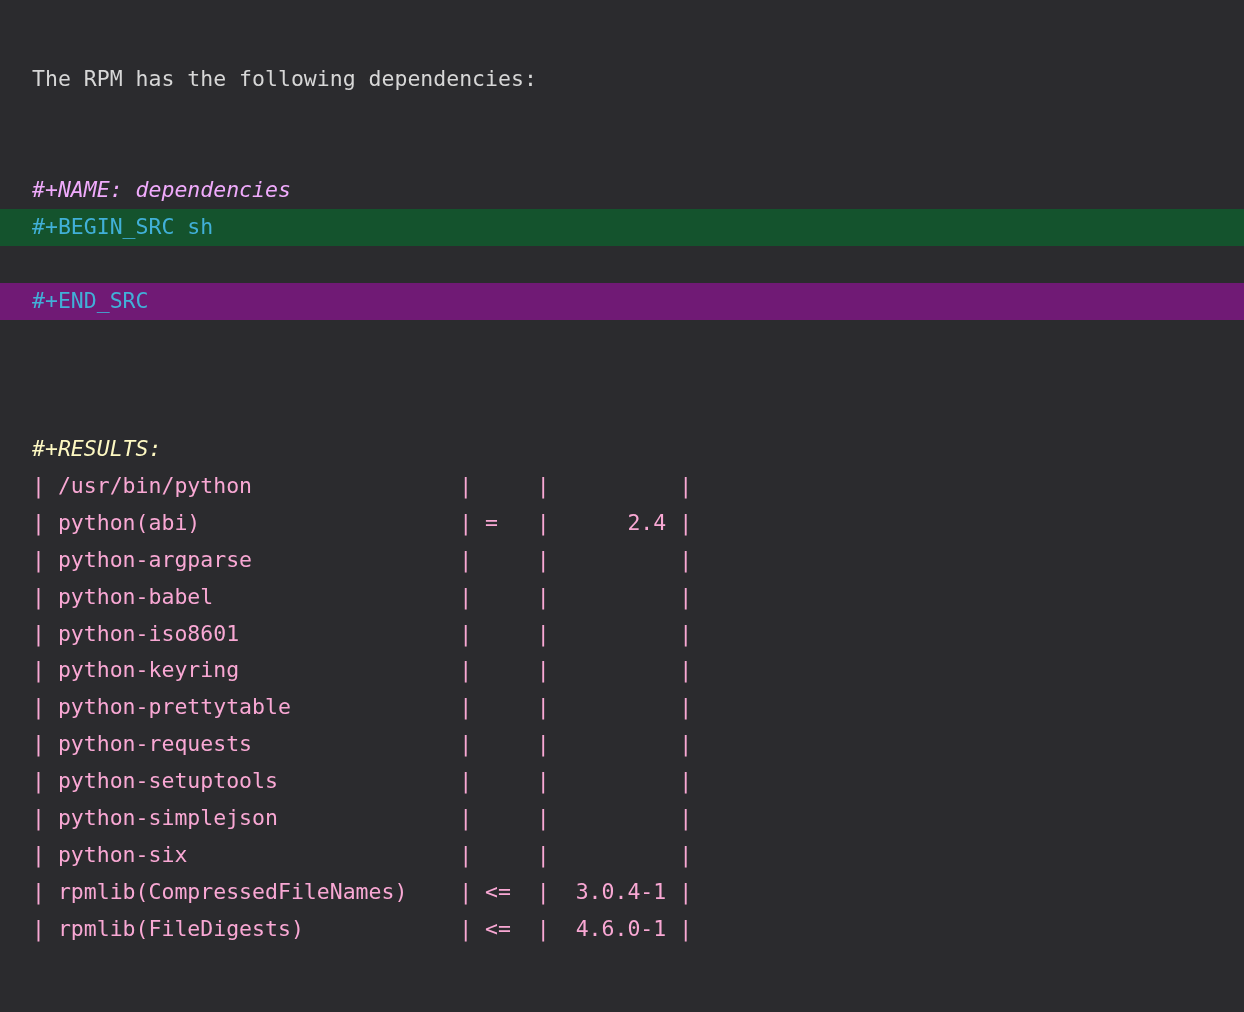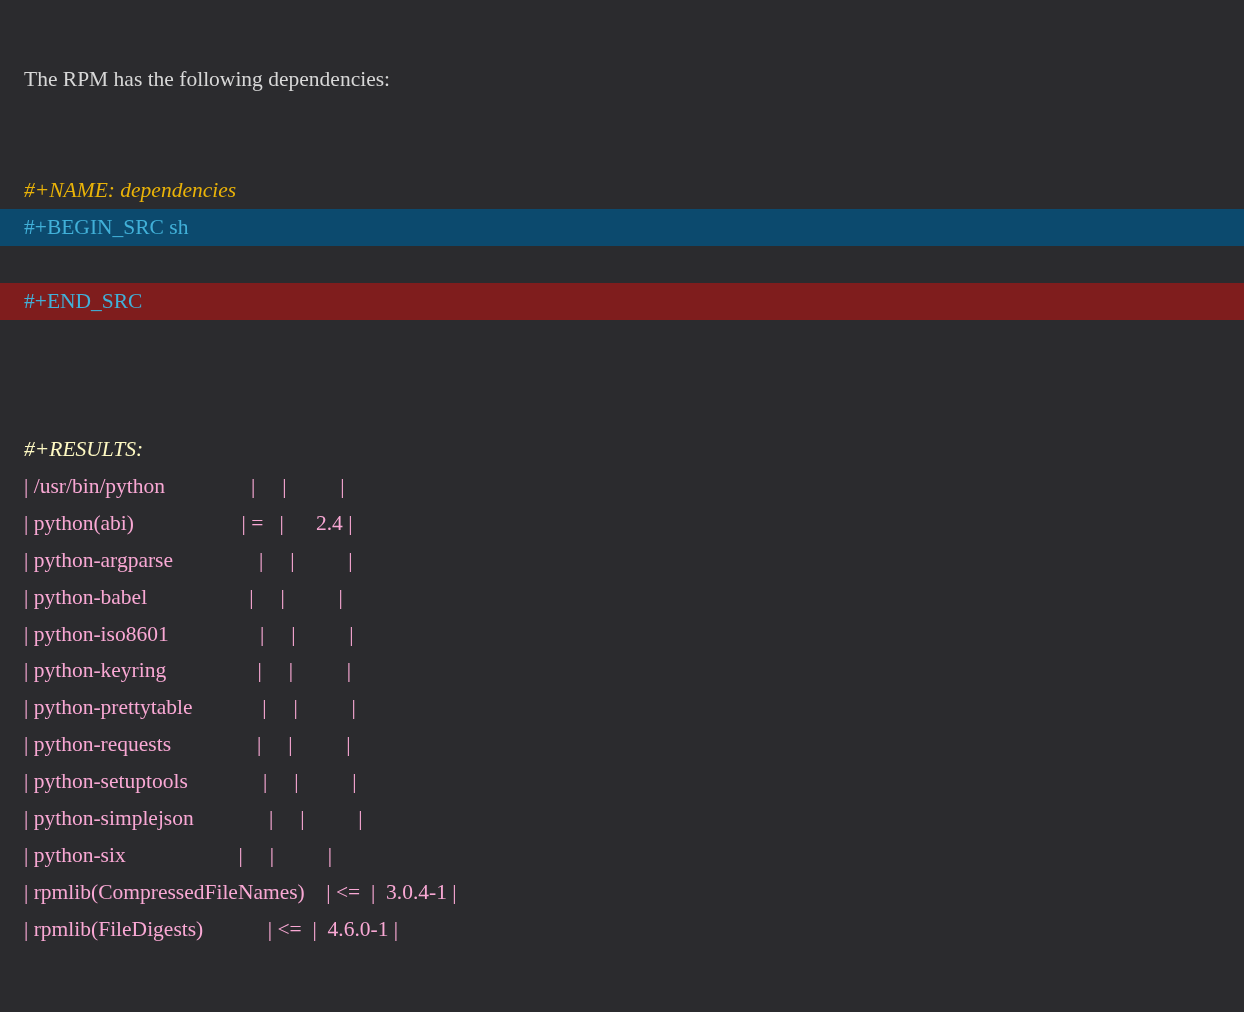--- a/index.html
+++ b/index.html
@@ -11,26 +11,26 @@
     font-size: 21.5px;
     line-height: 1.72;
   }
   .canvas {
     width: 1244px;
     height: 1012px;
     box-sizing: border-box;
     padding: 24px 0 0 0;
     white-space: pre;
   }
-  .line { padding-left: 24px; padding-right: 32px; font-family: Liberation Serif, serif; }
+  .line { padding-left: 32px; padding-right: 32px; }
   .plain { color: #d7d7d7; }
-  .meta-name { color: #eab308; font-style: italic; text-align: center; }
-  .src-header { color: #41b0d8; background: #0c4a6e; display: block; }
+  .meta-name { color: #f0abfc; font-style: italic; text-align: center; }
+  .src-header { color: #41b0d8; background: #14532d; display: block; }
   .cmd-line { color: #e88d67; display: block; }
-  .src-footer { color: #41b0d8; background: #7f1d1d; display: block; }
+  .src-footer { color: #41b0d8; background: #701a75; display: block; }
   .results-label { color: #fef9c3; font-style: italic; }
   .tbl { color: #f9a8d4; }
   .blank { height: 1.72em; }
 </style>
 </head>
 <body>
 
 <div class="canvas">
 <span class="line plain">The RPM has the following dependencies:</span>
 <div class="blank"></div>

